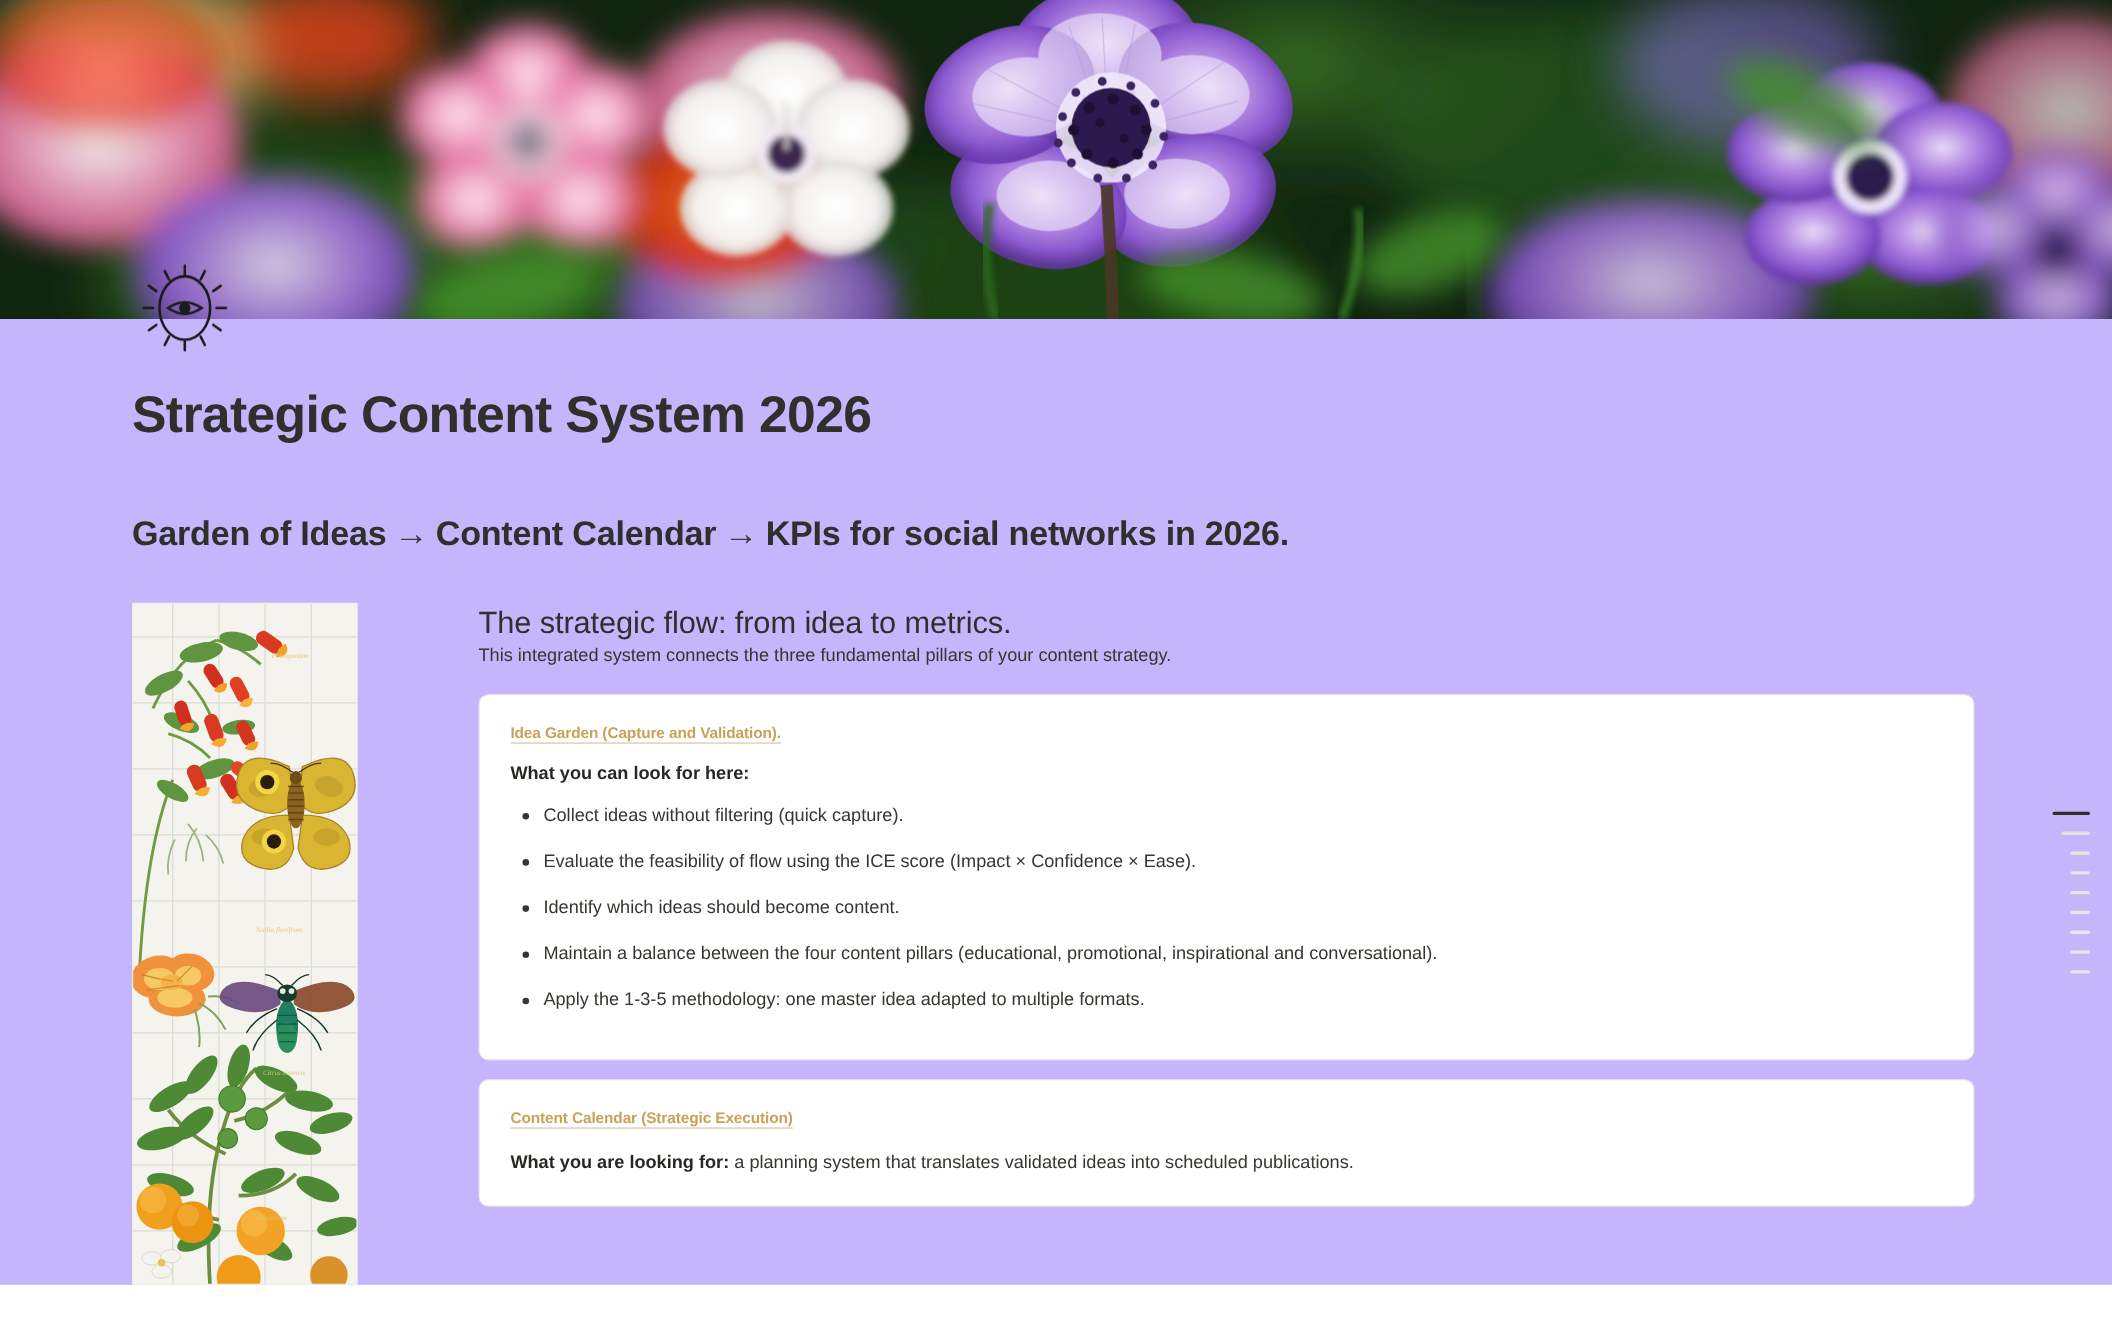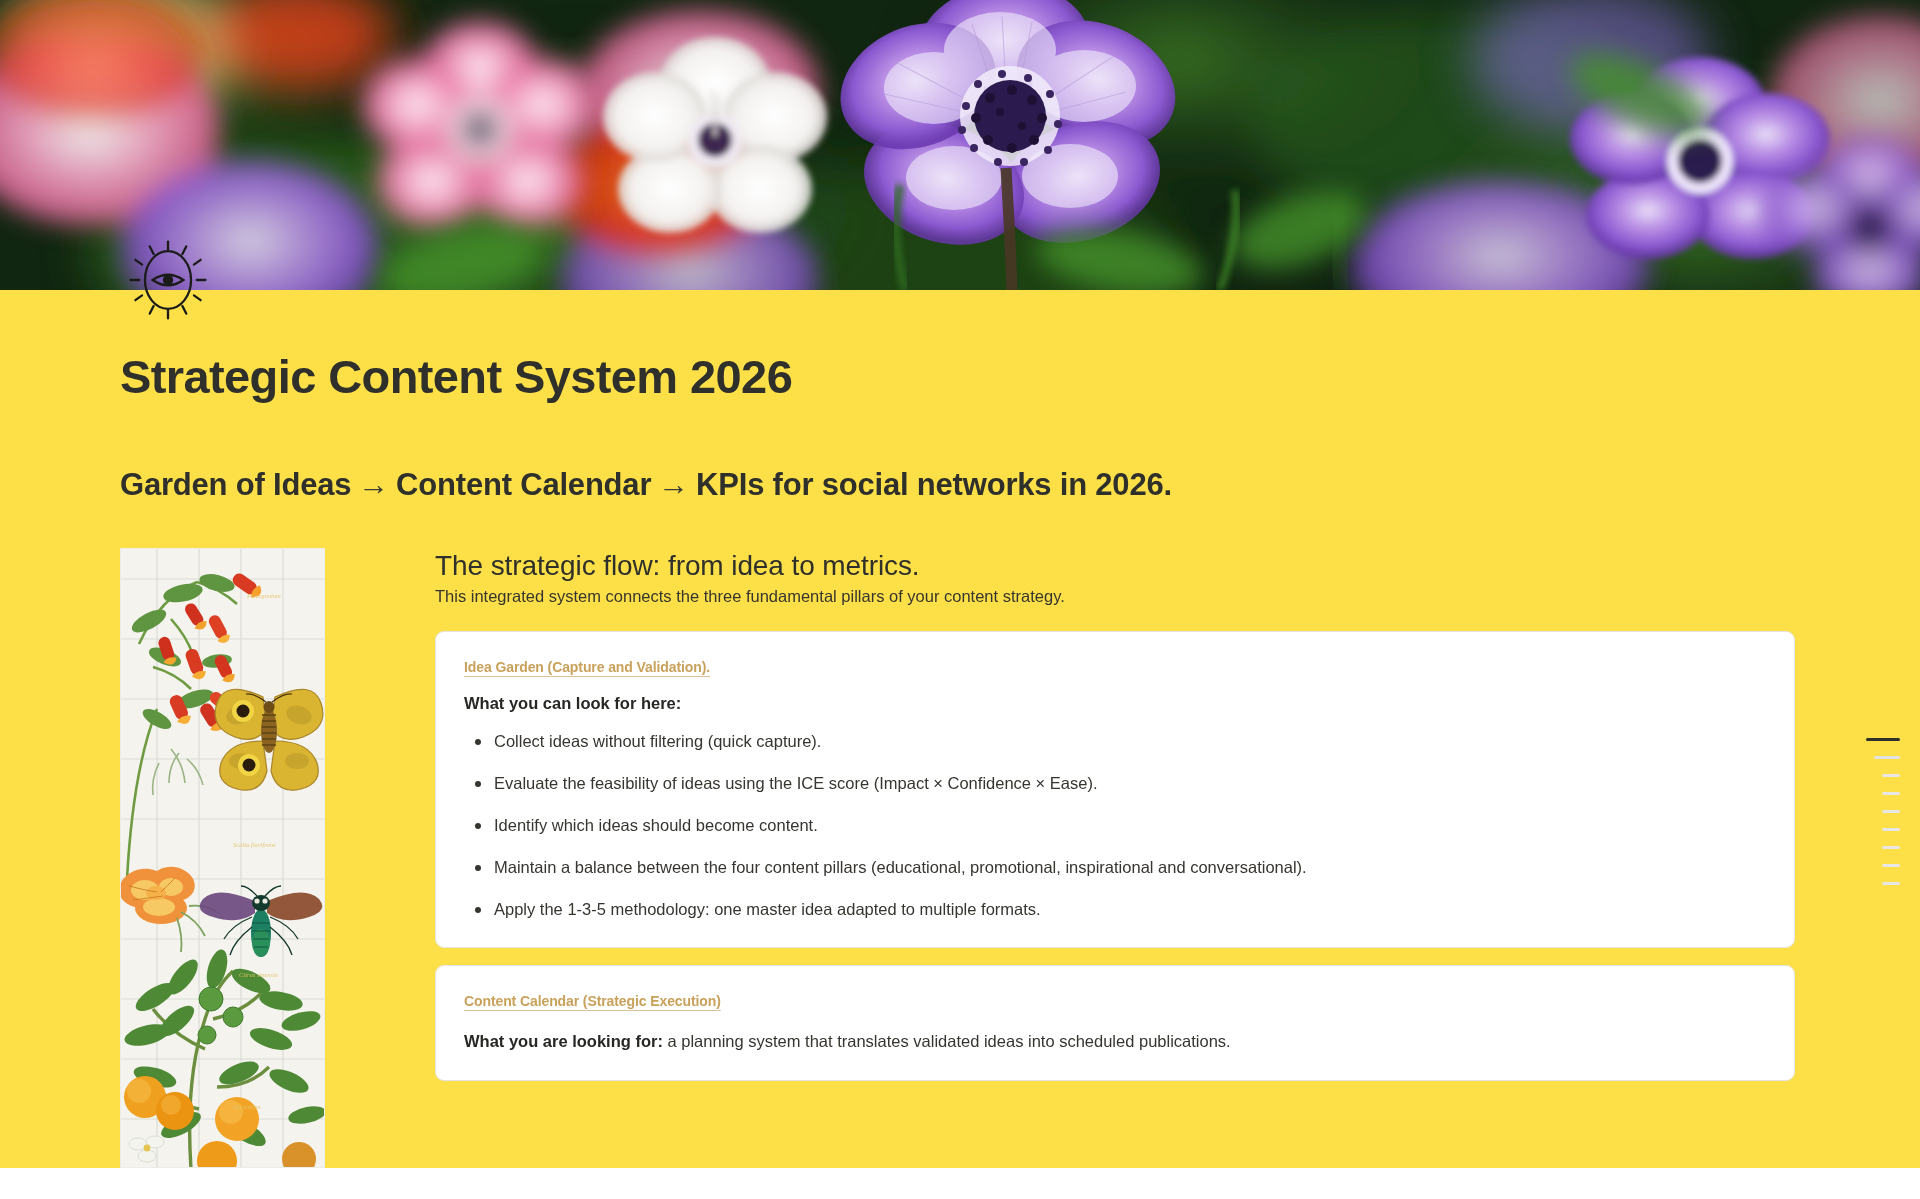--- a/index.html
+++ b/index.html
@@ -21,21 +21,21 @@
     overflow: hidden;
     background: #0b1c0c;
   }
   .hero-img { position: absolute; inset: 0; overflow: hidden; }
   .hero-img svg { display: block; width: 1920px; height: 290px; }
 
   
   .page {
     position: relative;
     width: 1920px;
-    background: #fde047;
+    background: #c4b5fd;
   }
 
   .page-inner {
     position: relative;
     padding-left: 120px;
     padding-right: 120px;
   }
 
   
   .page-icon {
@@ -154,21 +154,21 @@
     list-style: none;
   }
   .bullets li {
     position: relative;
     padding-left: 30px;
     font-size: 16.5px;
     line-height: 1.45;
     color: #37352f;
     margin-bottom: 18px;
   }
-  .bullets li:last-child { margin-bottom: 0; }
+  .bullets li:last-child { margin-bottom: 16px; }
   .bullets li::before {
     content: "";
     position: absolute;
     left: 11px;
     top: 9px;
     width: 6px;
     height: 6px;
     border-radius: 50%;
     background: #37352f;
   }
@@ -627,21 +627,21 @@
       <div class="col-right">
 
         <h3 class="section-title">The strategic flow: from idea to metrics.</h3>
         <p class="section-sub">This integrated system connects the three fundamental pillars of your content strategy.</p>
 
         <div class="card">
           <a class="card-link">Idea Garden (Capture and Validation).</a>
           <p class="card-sub">What you can look for here:</p>
           <ul class="bullets">
             <li>Collect ideas without filtering (quick capture).</li>
-            <li>Evaluate the feasibility of ideas using the ICE score (Impact × Confidence × Ease).</li>
+            <li>Evaluate the feasibility of flow using the ICE score (Impact × Confidence × Ease).</li>
             <li>Identify which ideas should become content.</li>
             <li>Maintain a balance between the four content pillars (educational, promotional, inspirational and conversational).</li>
             <li>Apply the 1-3-5 methodology: one master idea adapted to multiple formats.</li>
           </ul>
         </div>
 
         <div class="card">
           <a class="card-link">Content Calendar (Strategic Execution)</a>
           <p class="card-para"><b>What you are looking for:</b><span> a planning system that translates validated ideas into scheduled publications.</span></p>
         </div>

